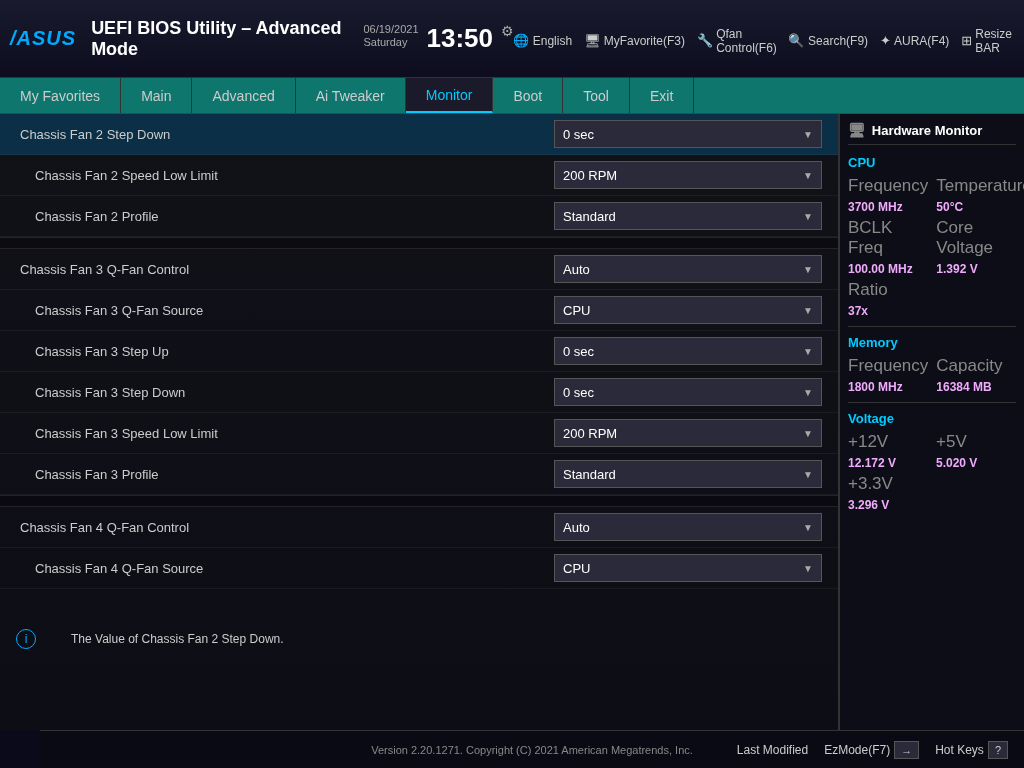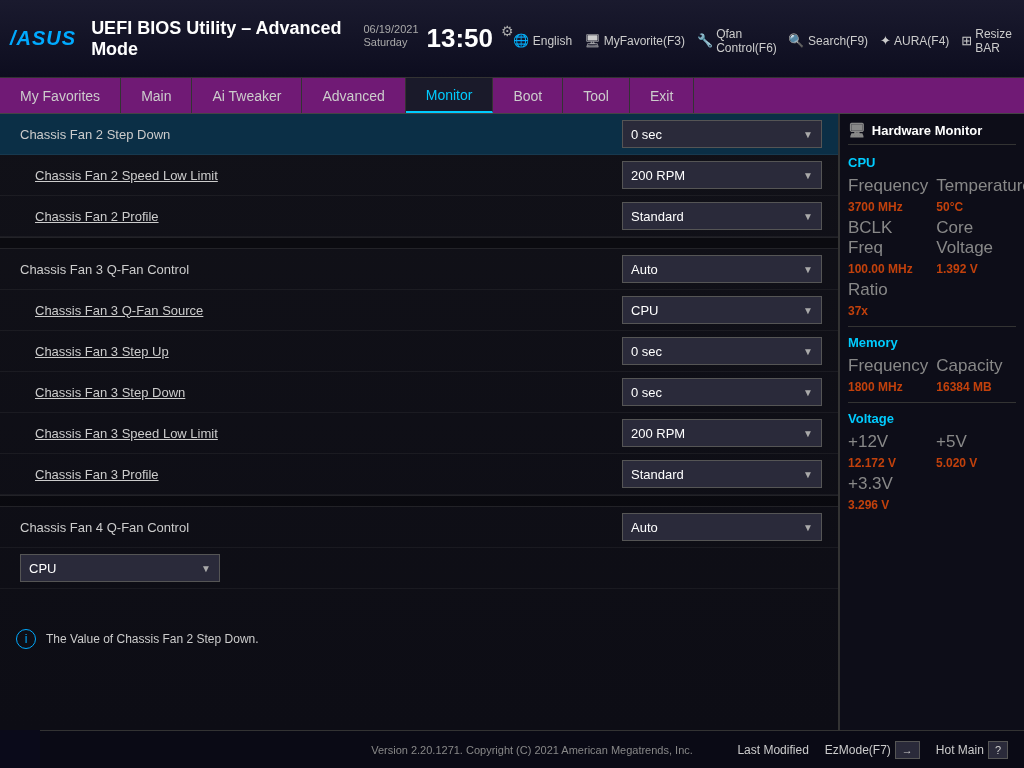--- a/index.html
+++ b/index.html
@@ -81,21 +81,21 @@
       font-size: 12px;
       display: flex;
       align-items: center;
       gap: 3px;
       cursor: pointer;
     }
     .tool-icon { font-size: 13px; }
 
     
     .nav-bar {
-      background: #701a75;
+      background: #0f766e;
       height: 36px;
       display: flex;
       align-items: stretch;
       border-bottom: 1px solid #444;
       position: relative;
       z-index: 10;
     }
     .nav-item {
       padding: 0 20px;
       display: flex;
@@ -140,24 +140,24 @@
       min-height: 38px;
     }
     .setting-row.highlighted {
       background: rgba(0,120,180,0.3);
     }
     .setting-label {
       color: #cccccc;
       font-size: 13px;
       flex: 1;
     }
-    .setting-label.indented { padding-left: 15px; text-decoration: underline; }
+    .setting-label.indented { padding-left: 15px; }
 
     .setting-control {
-      width: 200px;
+      width: 268px;
     }
     .dropdown {
       width: 100%;
       background: #2a2a3a;
       border: 1px solid #555;
       color: #ffffff;
       padding: 5px 8px;
       font-size: 13px;
       display: flex;
       align-items: center;
@@ -181,20 +181,21 @@
       width: 20px;
       height: 20px;
       display: flex;
       align-items: center;
       justify-content: center;
       font-size: 12px;
     }
     .info-text {
       color: #cccccc;
       font-size: 12px;
+      margin-left: 25px;
     }
 
     
     .hw-monitor {
       width: 185px;
       background: #0d0d18;
       border-left: 1px solid #333;
       padding: 8px;
       overflow-y: auto;
       flex-shrink: 0;
@@ -222,21 +223,21 @@
       display: grid;
       grid-template-columns: 1fr 1fr;
       gap: 4px 8px;
       margin-bottom: 8px;
     }
     .hw-label {
       color: #888888;
       font-size: 17px;
     }
     .hw-value {
-      color: #c2410c;
+      color: #f0abfc;
       font-size: 12px;
       font-weight: bold;
     }
     .hw-divider {
       border: none;
       border-top: 1px solid #333;
       margin: 8px 0;
     }
 
     
@@ -322,22 +323,22 @@
     <span class="header-tool-item">
       <span class="tool-icon">⊞</span>
       <span>Resize BAR</span>
     </span>
   </div>
 </div>
 
 <div class="nav-bar">
   <div class="nav-item">My Favorites</div>
   <div class="nav-item">Main</div>
+  <div class="nav-item">Advanced</div>
   <div class="nav-item">Ai Tweaker</div>
-  <div class="nav-item">Advanced</div>
   <div class="nav-item active">Monitor</div>
   <div class="nav-item">Boot</div>
   <div class="nav-item">Tool</div>
   <div class="nav-item">Exit</div>
 </div>
 
 <div class="main-layout">
 
   <div class="content-area">
 
@@ -439,20 +440,21 @@
       <span class="setting-label">Chassis Fan 4 Q-Fan Control</span>
       <div class="setting-control">
         <div class="dropdown">
           <span>Auto</span>
           <span class="dropdown-arrow">▼</span>
         </div>
       </div>
     </div>
 
     <div class="setting-row">
+      <span class="setting-label indented">Chassis Fan 4 Q-Fan Source</span>
       <div class="setting-control">
         <div class="dropdown">
           <span>CPU</span>
           <span class="dropdown-arrow">▼</span>
         </div>
       </div>
     </div>
 
     <div style="margin-top: 30px; padding: 10px 16px; display: flex; align-items: center; gap: 10px;">
       <div class="info-icon">i</div>
@@ -513,17 +515,17 @@
   <div class="footer-center">Version 2.20.1271. Copyright (C) 2021 American Megatrends, Inc.</div>
   <div class="footer-right">
     <span class="footer-btn">
       <span>Last Modified</span>
     </span>
     <span class="footer-btn">
       <span>EzMode(F7)</span>
       <span class="footer-btn-box">→</span>
     </span>
     <span class="footer-btn">
-      <span>Hot Main</span>
+      <span>Hot Keys</span>
       <span class="footer-btn-box">?</span>
     </span>
   </div>
 </div>
 
 </body></html>

